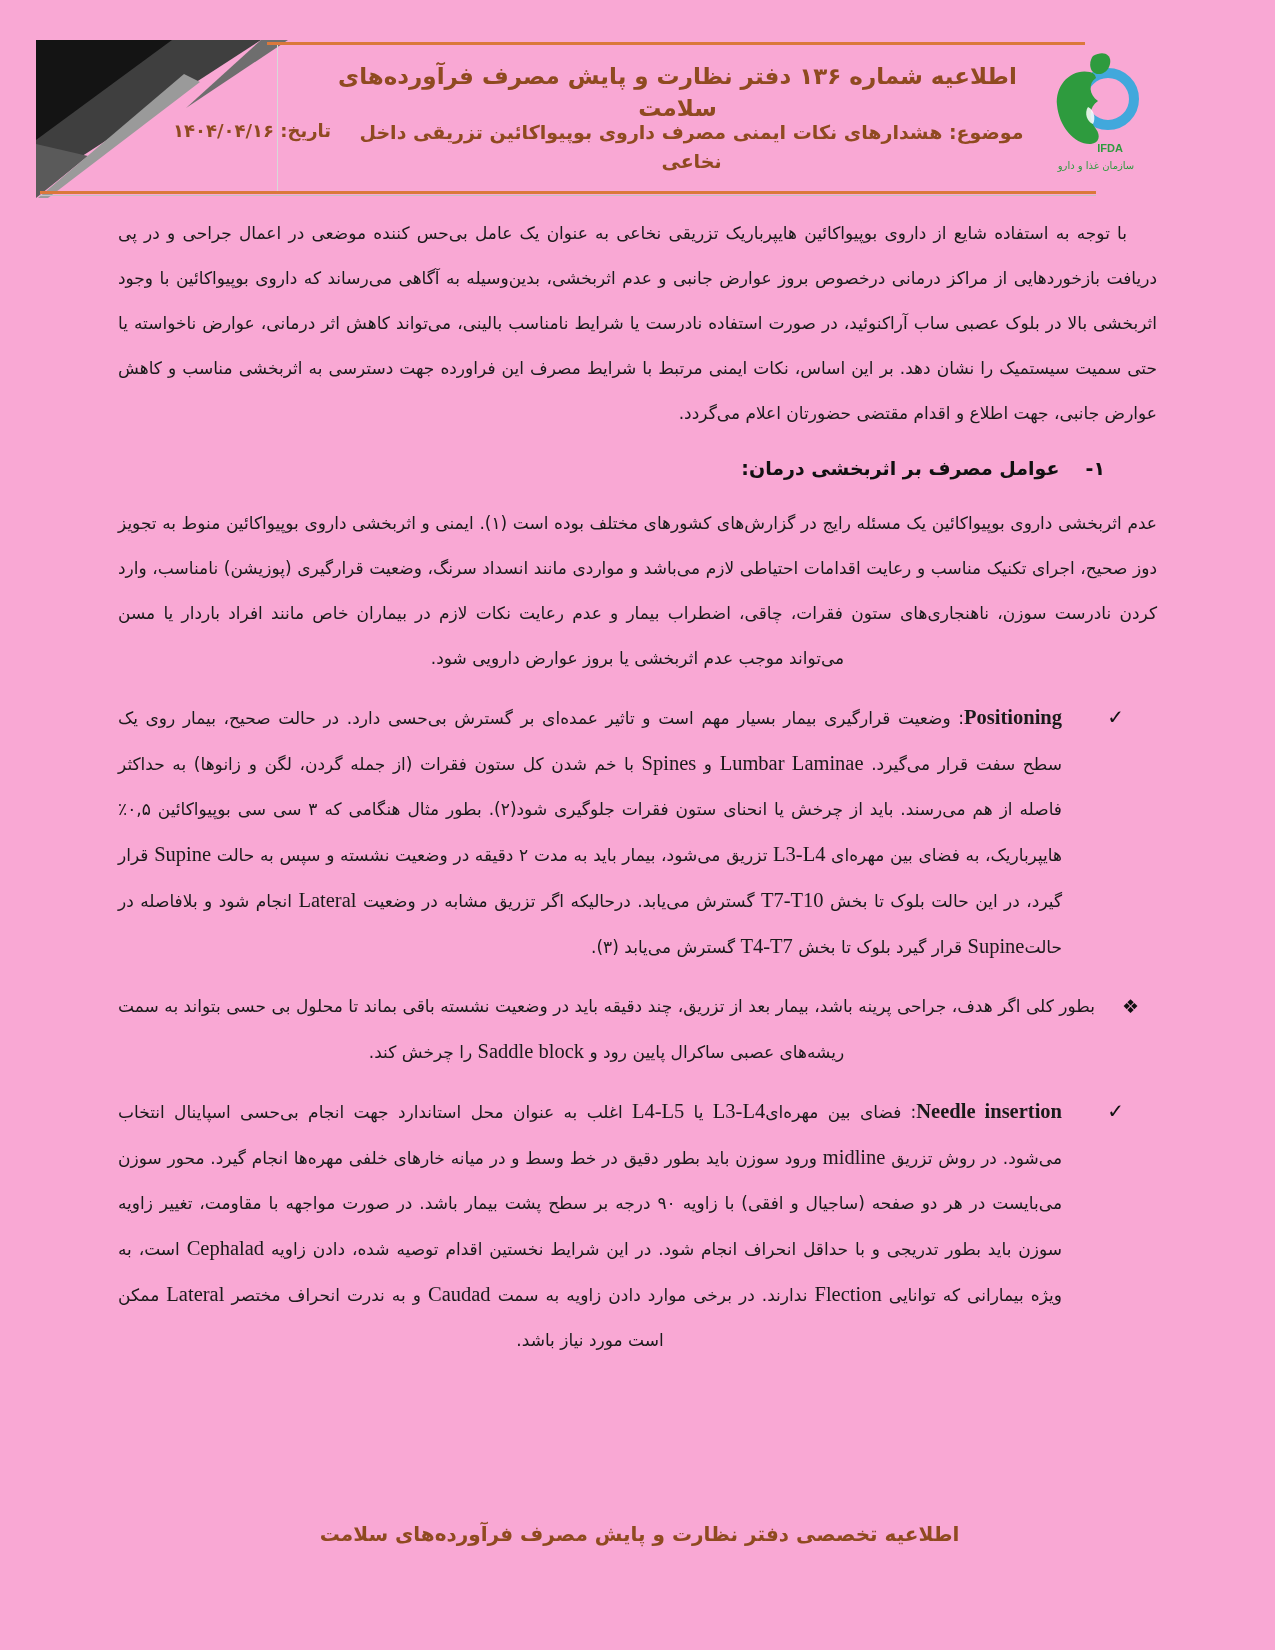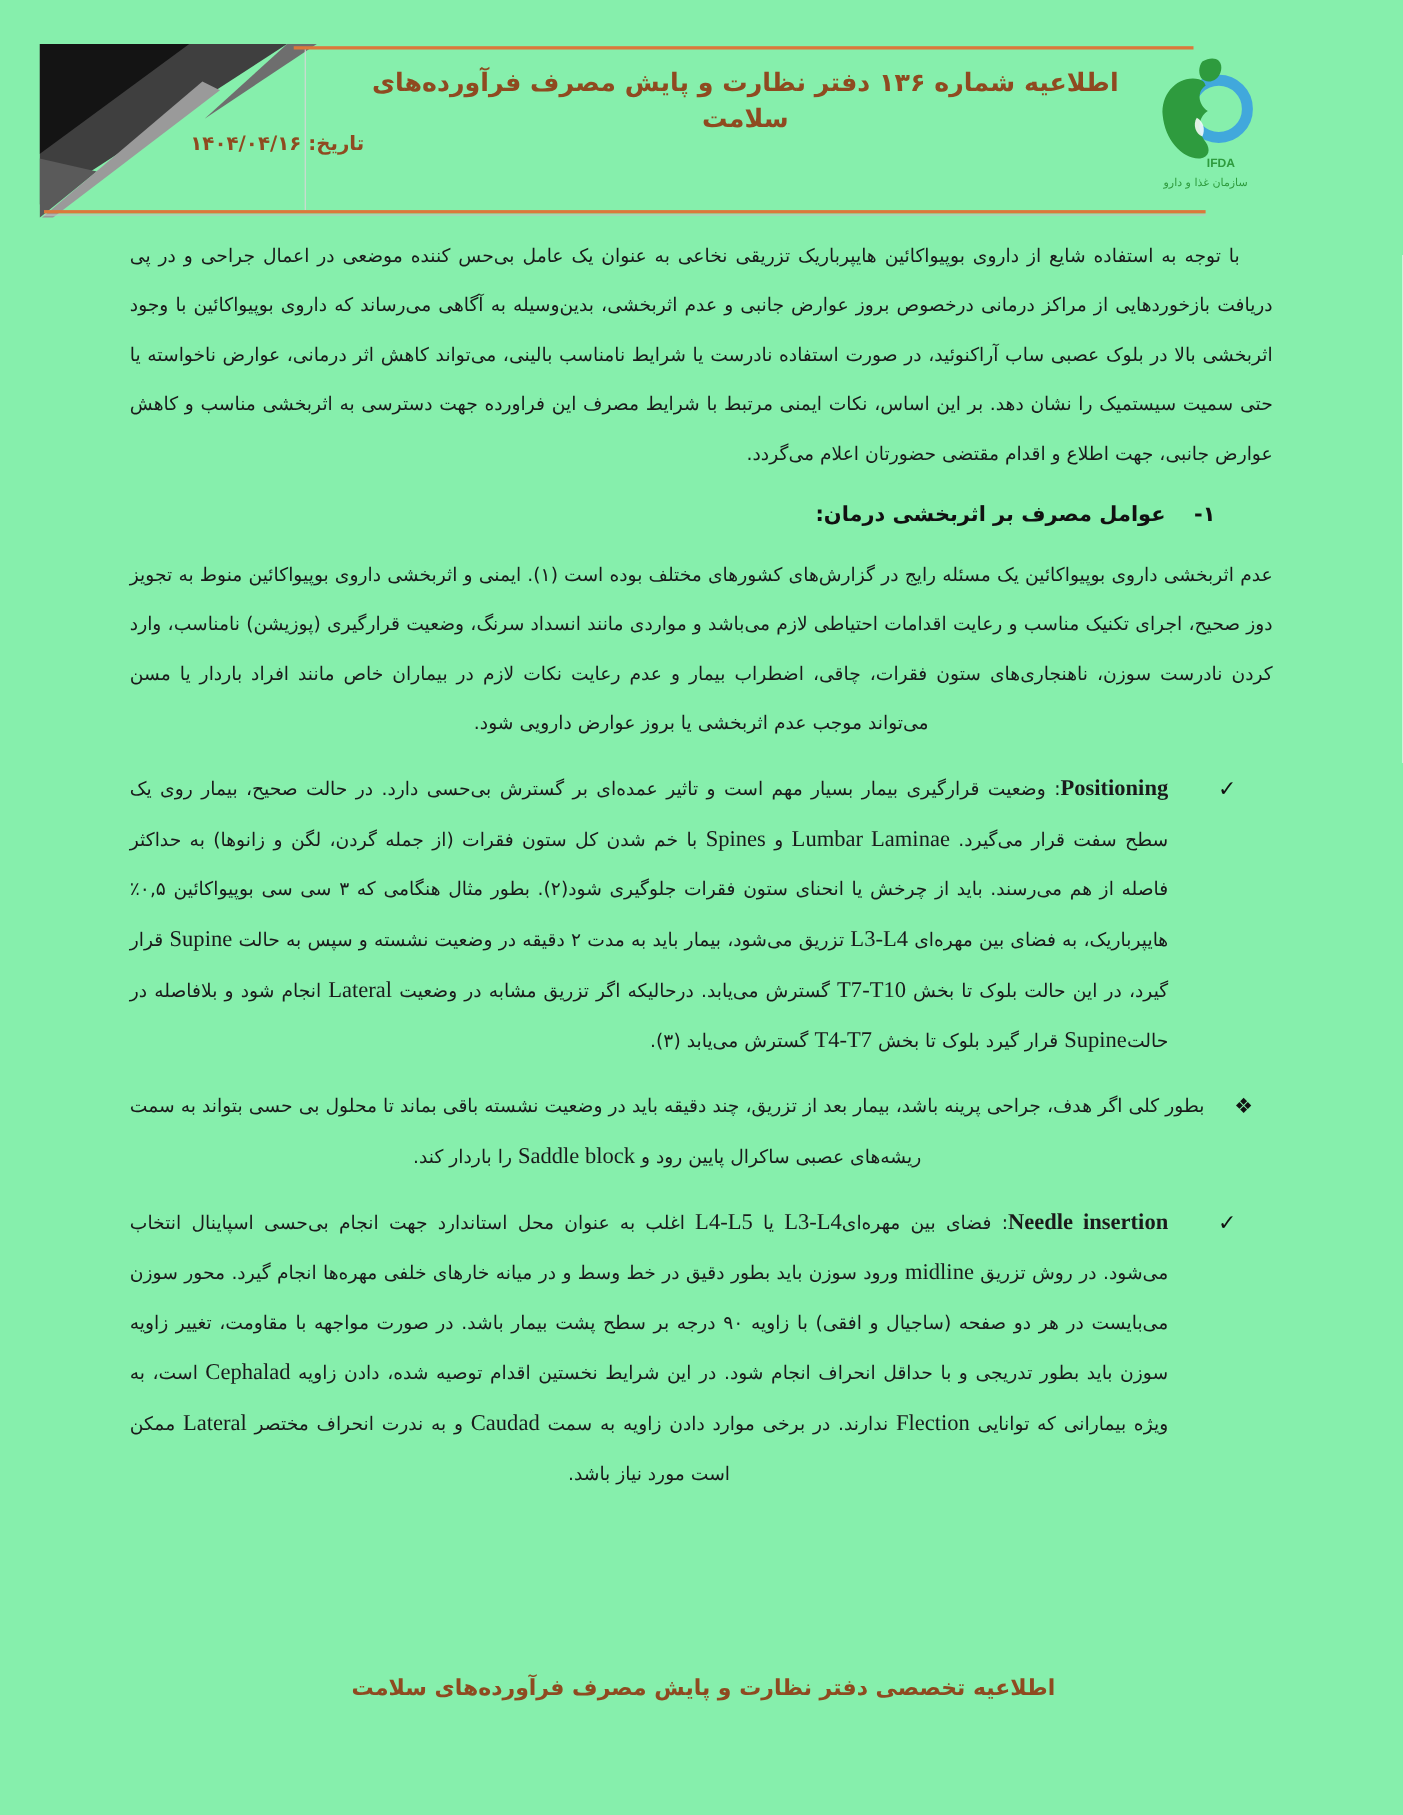--- a/index.html
+++ b/index.html
@@ -1,19 +1,19 @@
 <!DOCTYPE html>
 <html lang="fa"><head>
 <meta charset="utf-8">
 <style>
   html,body{margin:0;padding:0;background:#ffffff;}
   .page{
     position:relative;
     width:1275px;height:1650px;
-    background:#86efac;
+    background:#f9a8d4;
     overflow:hidden;
     direction:rtl;
     font-family:"DejaVu Sans",sans-serif;
     color:#1a1a1a;
   }
   
   .hdr{position:absolute;top:0;left:0;width:1275px;height:205px;}
   .corner{position:absolute;left:36px;top:40px;}
   .rule-top{position:absolute;left:267px;top:42px;width:818px;height:3px;background:#DB783B;}
   .rule-bottom{position:absolute;left:40px;top:191px;width:1056px;height:5px;
@@ -62,20 +62,21 @@
       <polygon points="225,0 252,0 150,68" fill="#6e6e6e"></polygon>
       <polygon points="0,0 136,0 0,100" fill="#141414"></polygon>
       <polygon points="0,104 0,158 52,116" fill="#5a5a5a"></polygon>
       <polygon points="2,158 148,34 164,42 12,158" fill="#9a9a9a"></polygon>
     </svg>
 
     <div class="rule-top"></div>
     <div class="v-divider"></div>
 
     <div class="hdr-title">اطلاعیه شماره ۱۳۶ دفتر نظارت و پایش مصرف فرآورده‌های سلامت</div>
+    <div class="hdr-subject">موضوع: هشدارهای نکات ایمنی مصرف داروی بوپیواکائین تزریقی داخل نخاعی</div>
     <div class="hdr-date">تاریخ: ۱۴۰۴/۰۴/۱۶</div>
 
     <div class="logo">
       <svg width="104" height="132" viewBox="0 0 104 132">
         <circle cx="64" cy="47" r="26" fill="none" stroke="#41A8DC" stroke-width="10"></circle>
         <path d="M46 20 C27 16 11 33 13 53 C15 75 31 93 47 92 C55 91 57 84 52 77 C44 67 45 55 54 49 C45 43 44 31 52 26 C51 22 49 21 46 20 Z" fill="#2E9B3E"></path>
         <path d="M49 4 C59 -2 68 2 66 12 C64 22 53 25 48 19 C45 14 46 8 49 4 Z" fill="#2E9B3E"></path>
         <path d="M44 55 C50 58 52 66 49 72 C43 70 40 61 44 55 Z" fill="#ffffff" opacity="0.85"></path>
         <text class="logo-txt" x="66" y="100" text-anchor="middle" font-size="11" font-weight="bold" fill="#2E9B3E">IFDA</text>
         <text x="52" y="117" text-anchor="middle" font-size="10" fill="#2E9B3E">سازمان غذا و دارو</text>
@@ -96,21 +97,21 @@
 
     <p class="para para-eff">عدم اثربخشی داروی بوپیواکائین یک مسئله رایج در گزارش‌های کشورهای مختلف بوده است (۱).  ایمنی و اثربخشی داروی بوپیواکائین منوط به تجویز دوز صحیح، اجرای تکنیک مناسب و رعایت اقدامات احتیاطی لازم می‌باشد و مواردی مانند انسداد سرنگ، وضعیت قرارگیری (پوزیشن) نامناسب، وارد کردن نادرست سوزن، ناهنجاری‌های ستون فقرات، چاقی، اضطراب بیمار و عدم رعایت نکات لازم در بیماران خاص مانند افراد باردار یا مسن می‌تواند موجب عدم اثربخشی یا بروز عوارض دارویی شود.</p>
 
     <div class="bullet bullet-check">
       <span class="marker">✓</span>
       <p><span class="latin-bold">Positioning</span><span>: وضعیت قرارگیری بیمار بسیار مهم است و تاثیر عمده‌ای بر گسترش بی‌حسی دارد. در حالت صحیح، بیمار روی یک سطح سفت قرار می‌گیرد. </span><span class="latin">Lumbar Laminae</span><span> و </span><span class="latin">Spines</span><span> با خم شدن کل ستون فقرات (از جمله گردن، لگن و زانوها) به حداکثر فاصله از هم می‌رسند. باید از چرخش یا انحنای ستون فقرات جلوگیری شود(۲). بطور مثال هنگامی که ۳ سی سی بوپیواکائین ۰,۵٪ هایپرباریک، به فضای بین مهره‌ای </span><span class="latin">L3-L4</span><span> تزریق می‌شود، بیمار باید به مدت ۲ دقیقه در وضعیت نشسته و سپس به حالت </span><span class="latin">Supine</span><span> قرار گیرد، در این حالت بلوک تا بخش </span><span class="latin">T7-T10</span><span> گسترش می‌یابد. درحالیکه اگر تزریق مشابه در وضعیت </span><span class="latin">Lateral</span><span> انجام شود و بلافاصله در حالت</span><span class="latin">Supine</span><span> قرار گیرد بلوک تا بخش </span><span class="latin">T4-T7</span><span> گسترش می‌یابد (۳).</span></p>
     </div>
 
     <div class="bullet bullet-diamond">
       <span class="marker">❖</span>
-      <p class="last-center"><span>بطور کلی اگر هدف، جراحی پرینه باشد، بیمار بعد از تزریق، چند دقیقه باید در وضعیت نشسته باقی بماند تا محلول بی حسی بتواند به سمت ریشه‌های عصبی ساکرال پایین رود و </span><span class="latin">Saddle block</span><span> را باردار کند.</span></p>
+      <p class="last-center"><span>بطور کلی اگر هدف، جراحی پرینه باشد، بیمار بعد از تزریق، چند دقیقه باید در وضعیت نشسته باقی بماند تا محلول بی حسی بتواند به سمت ریشه‌های عصبی ساکرال پایین رود و </span><span class="latin">Saddle block</span><span> را چرخش کند.</span></p>
     </div>
 
     <div class="bullet bullet-check">
       <span class="marker">✓</span>
       <p class="last-center"><span class="latin-bold">Needle insertion</span><span>: فضای بین مهره‌ای</span><span class="latin">L3-L4</span><span> یا </span><span class="latin">L4-L5</span><span> اغلب به عنوان محل استاندارد جهت انجام بی‌حسی اسپاینال انتخاب می‌شود. در روش تزریق </span><span class="latin">midline</span><span> ورود سوزن باید بطور دقیق در خط وسط و در میانه خارهای خلفی مهره‌ها انجام گیرد. محور سوزن می‌بایست در هر دو صفحه (ساجیال و افقی) با زاویه ۹۰ درجه بر سطح پشت بیمار باشد. در صورت مواجهه با مقاومت، تغییر زاویه سوزن باید بطور تدریجی و با حداقل انحراف انجام شود. در این شرایط نخستین اقدام توصیه شده، دادن زاویه </span><span class="latin">Cephalad</span><span> است، به ویژه بیمارانی که توانایی </span><span class="latin">Flection</span><span> ندارند. در برخی موارد دادن زاویه به سمت </span><span class="latin">Caudad</span><span> و به ندرت انحراف مختصر </span><span class="latin">Lateral</span><span> ممکن است مورد نیاز باشد.</span></p>
     </div>
 
   </main>
 
   <div class="ftr">

